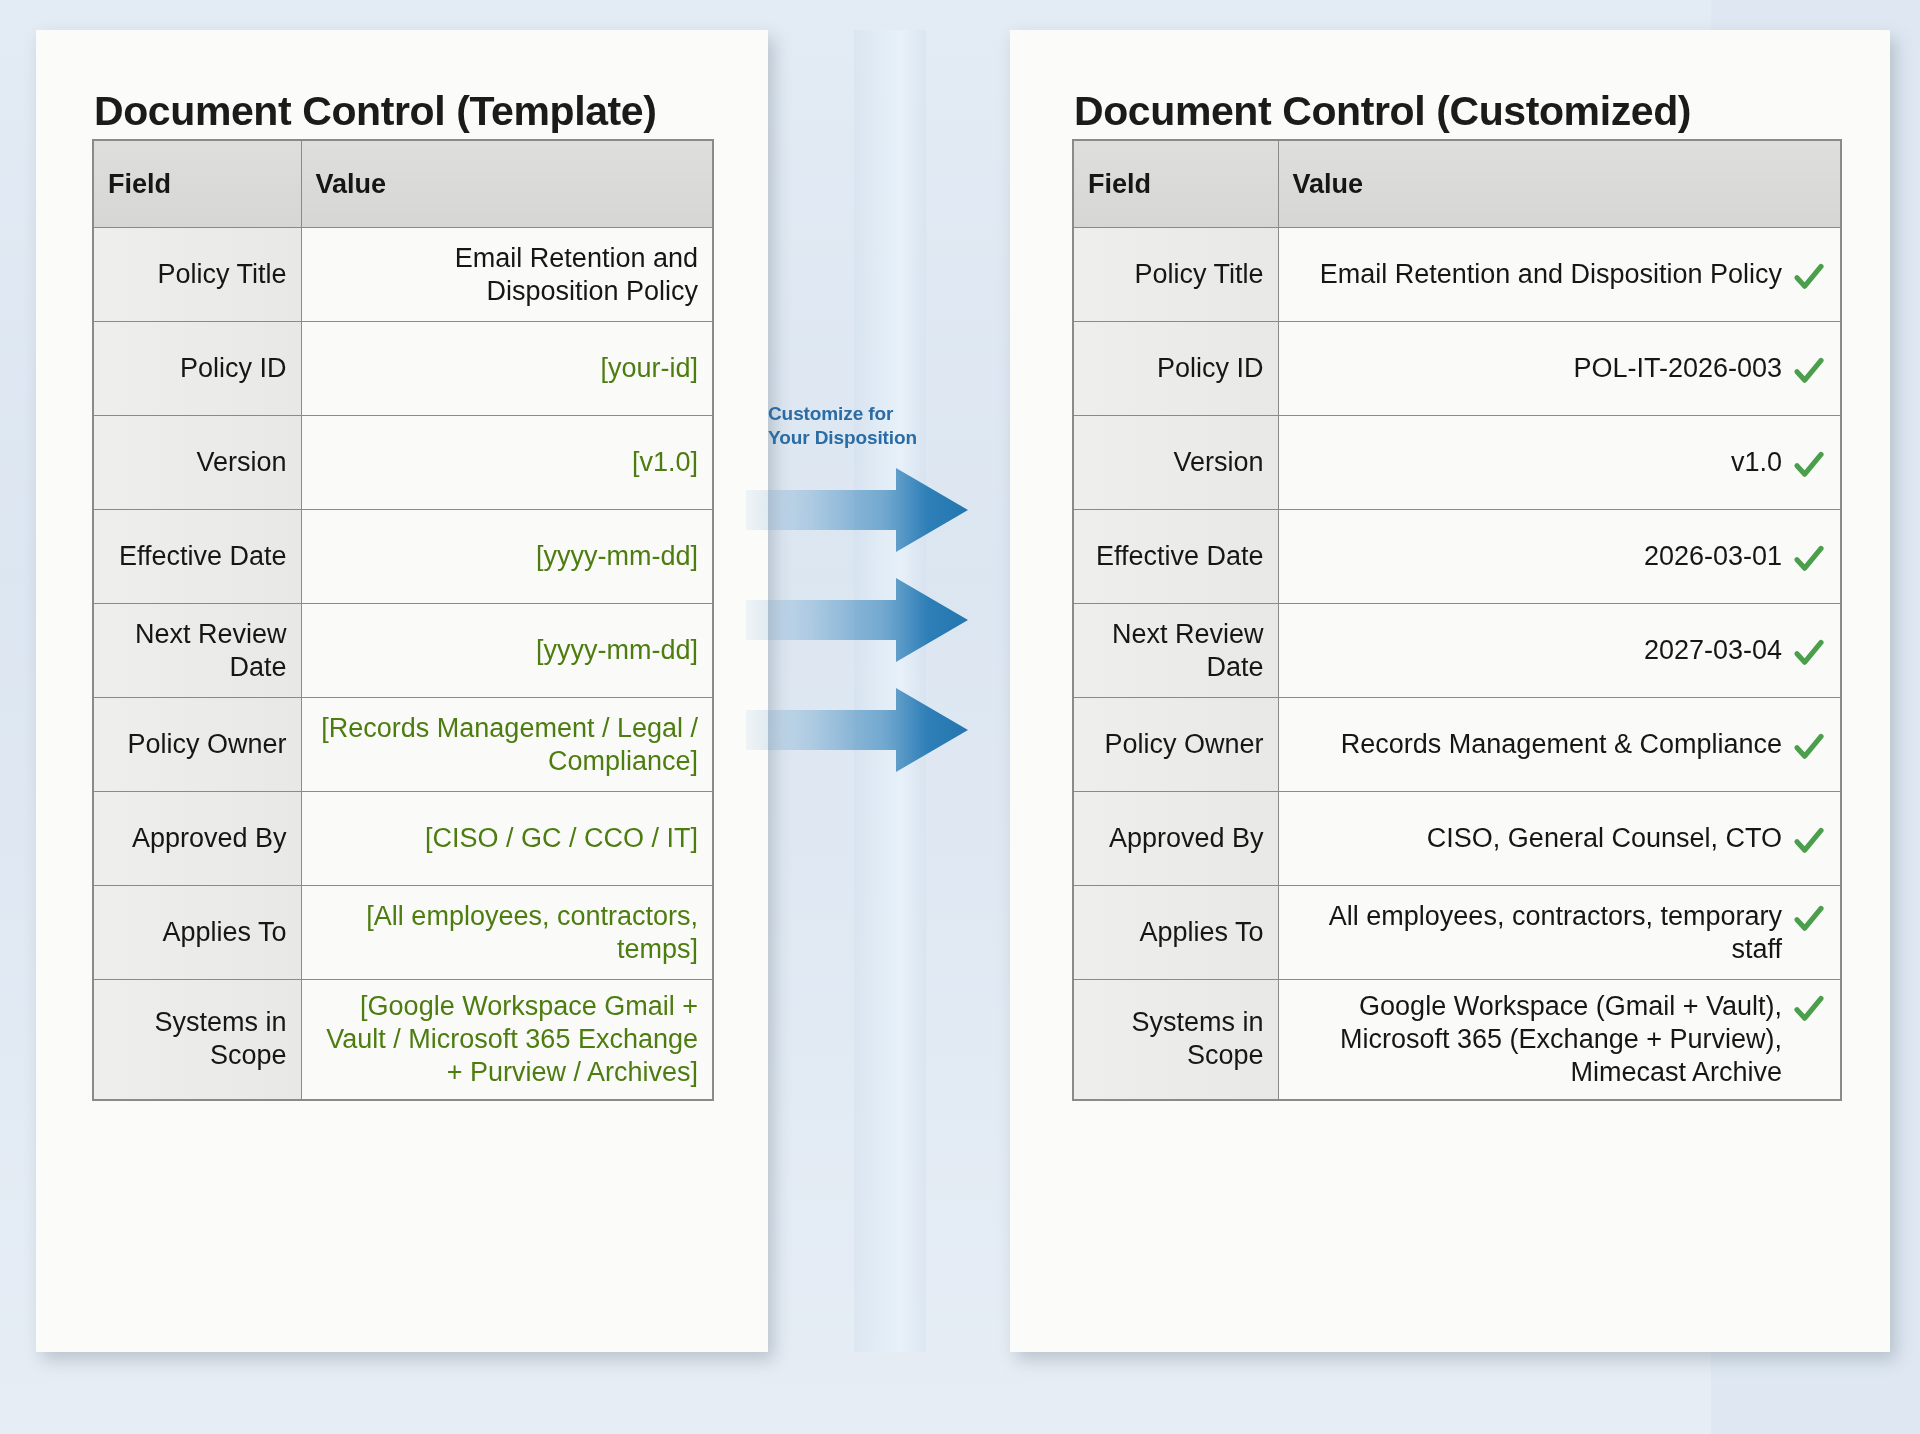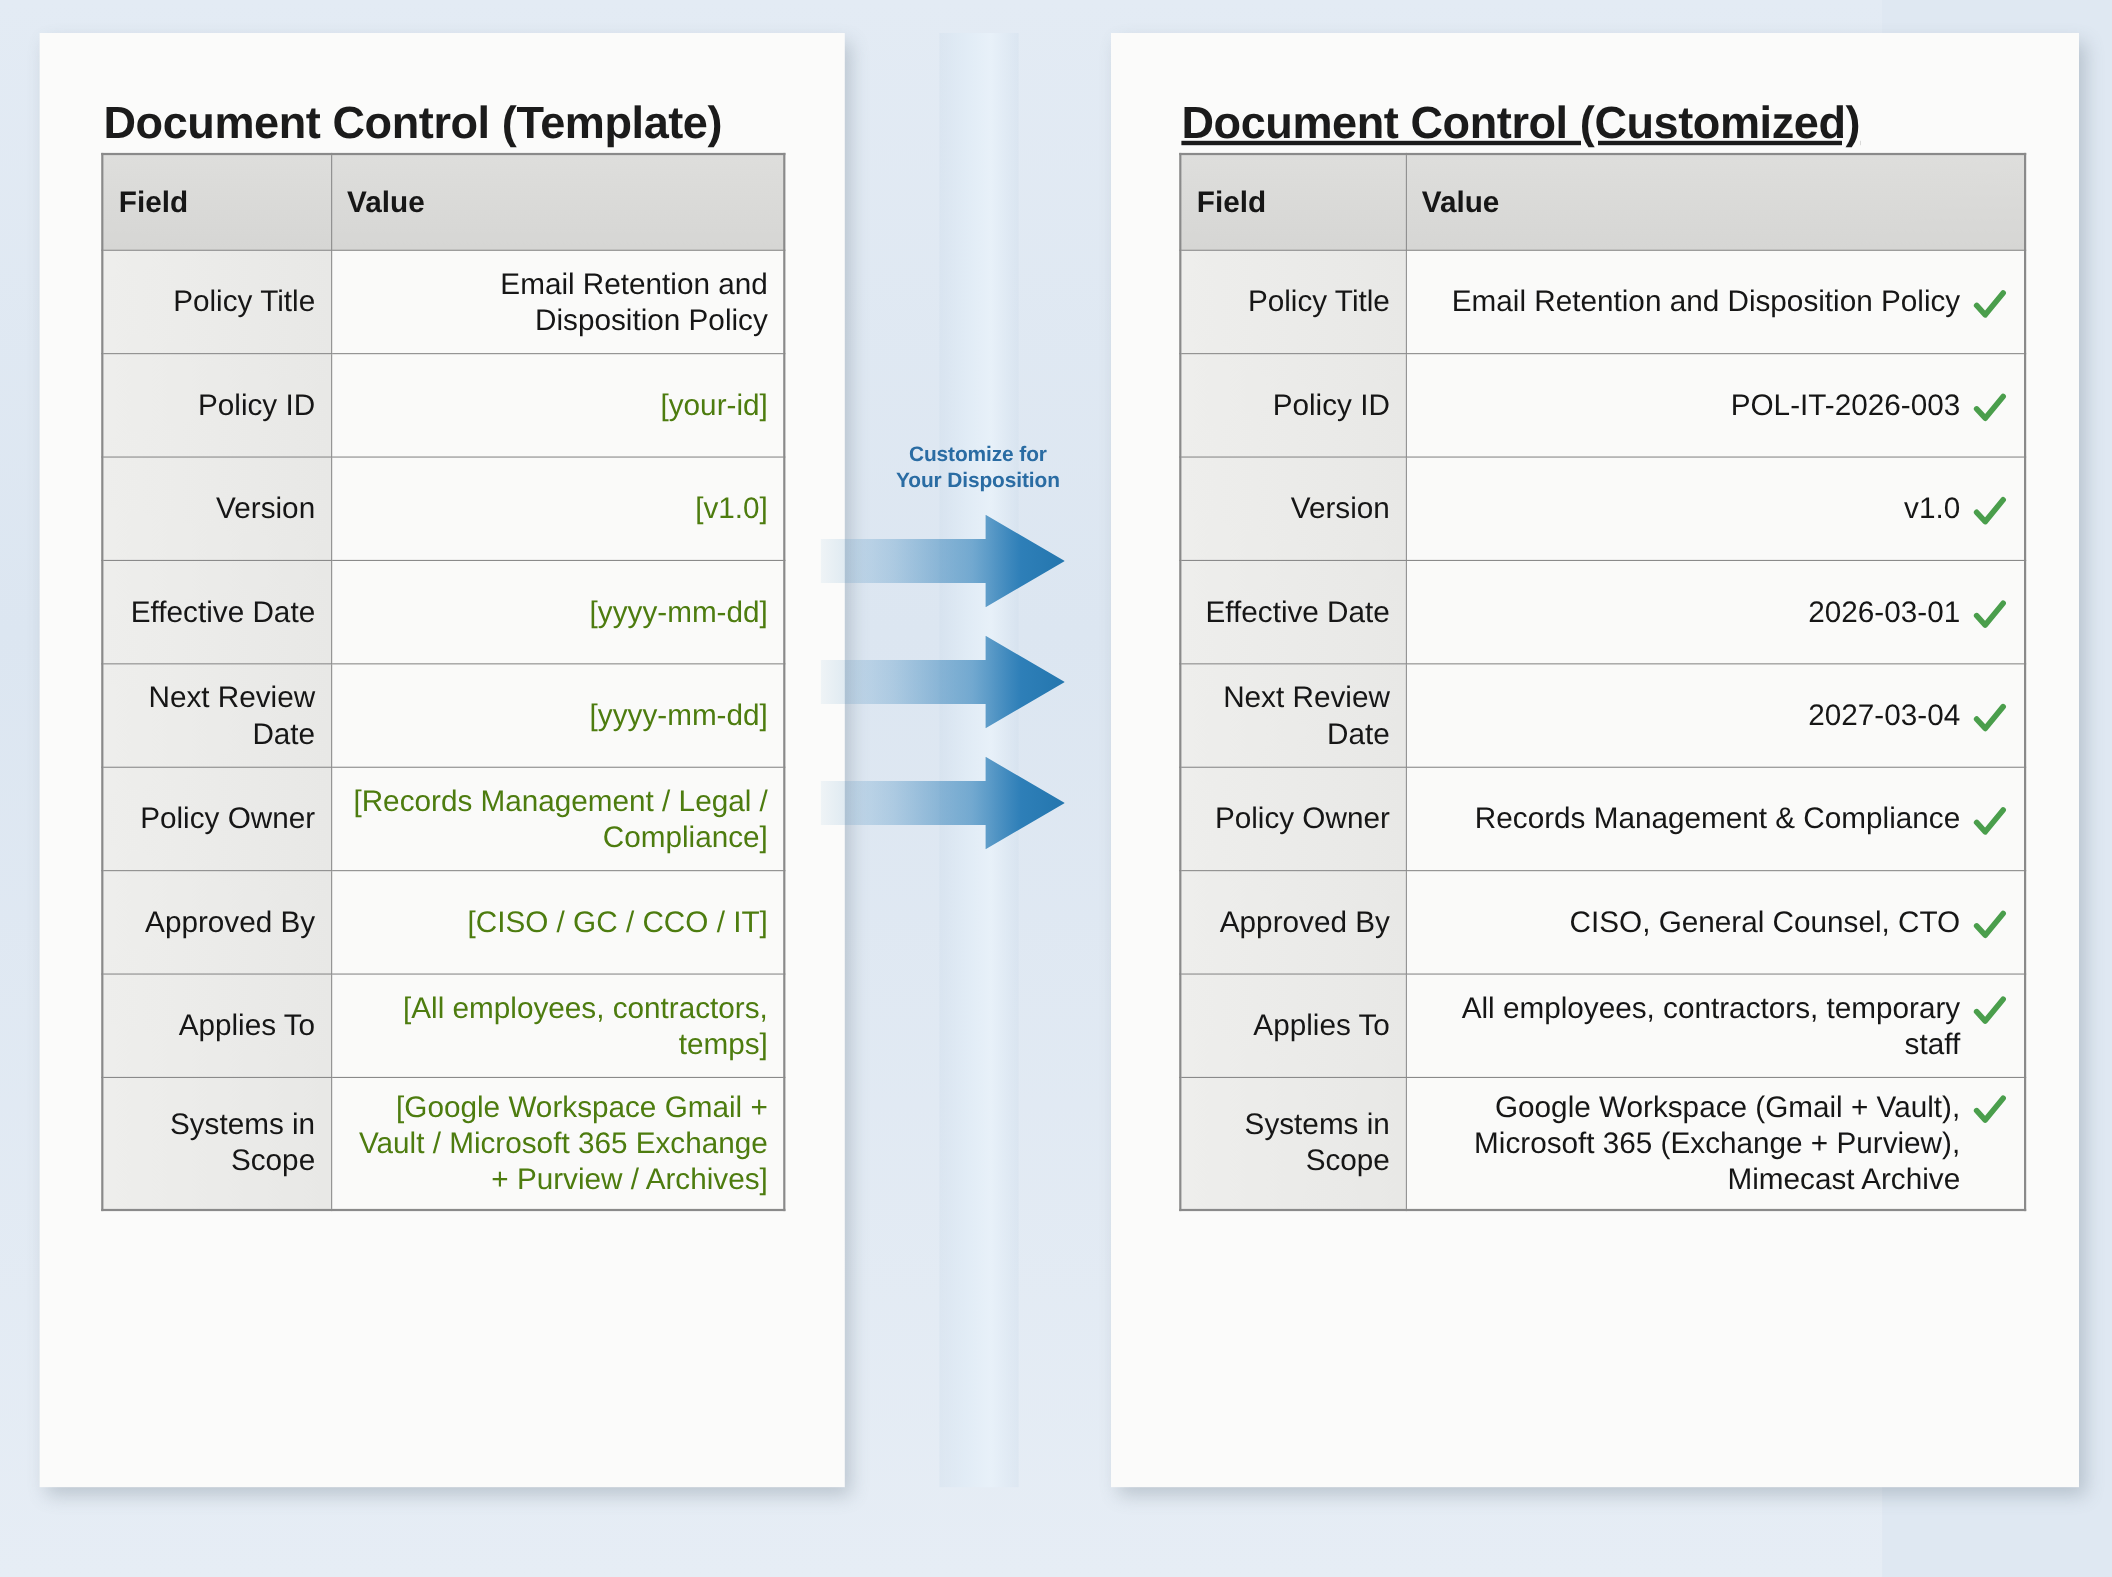--- a/index.html
+++ b/index.html
@@ -37,21 +37,21 @@
   .card-title {
     position: absolute;
     top: 58px;
     font-size: 41px;
     font-weight: bold;
     color: #1b1b1b;
     letter-spacing: -0.4px;
     white-space: nowrap;
   }
   .card-left .card-title  { left: 58px; }
-  .card-right .card-title { left: 64px; text-decoration: underline; }
+  .card-right .card-title { left: 64px; }
 
   
   .doc-table {
     position: absolute;
     border-collapse: collapse;
     table-layout: fixed;
     border: 2px solid #8a8a8a;
   }
   .card-left .doc-table {
     left: 56px;
@@ -140,21 +140,20 @@
       rgba(205,220,235,0.35) 0%,
       rgba(225,236,246,0.85) 35%,
       rgba(232,241,249,0.95) 65%,
       rgba(205,220,235,0.35) 100%);
   }
   .connector-label {
     position: absolute;
     left: 0;
     top: 372px;
     width: 242px;
-    text-align: center;
     font-size: 19px;
     font-weight: bold;
     color: #2a6ca3;
     line-height: 1.28;
     letter-spacing: -0.1px;
   }
   .arrow {
     position: absolute;
     left: -22px;
     width: 222px;

